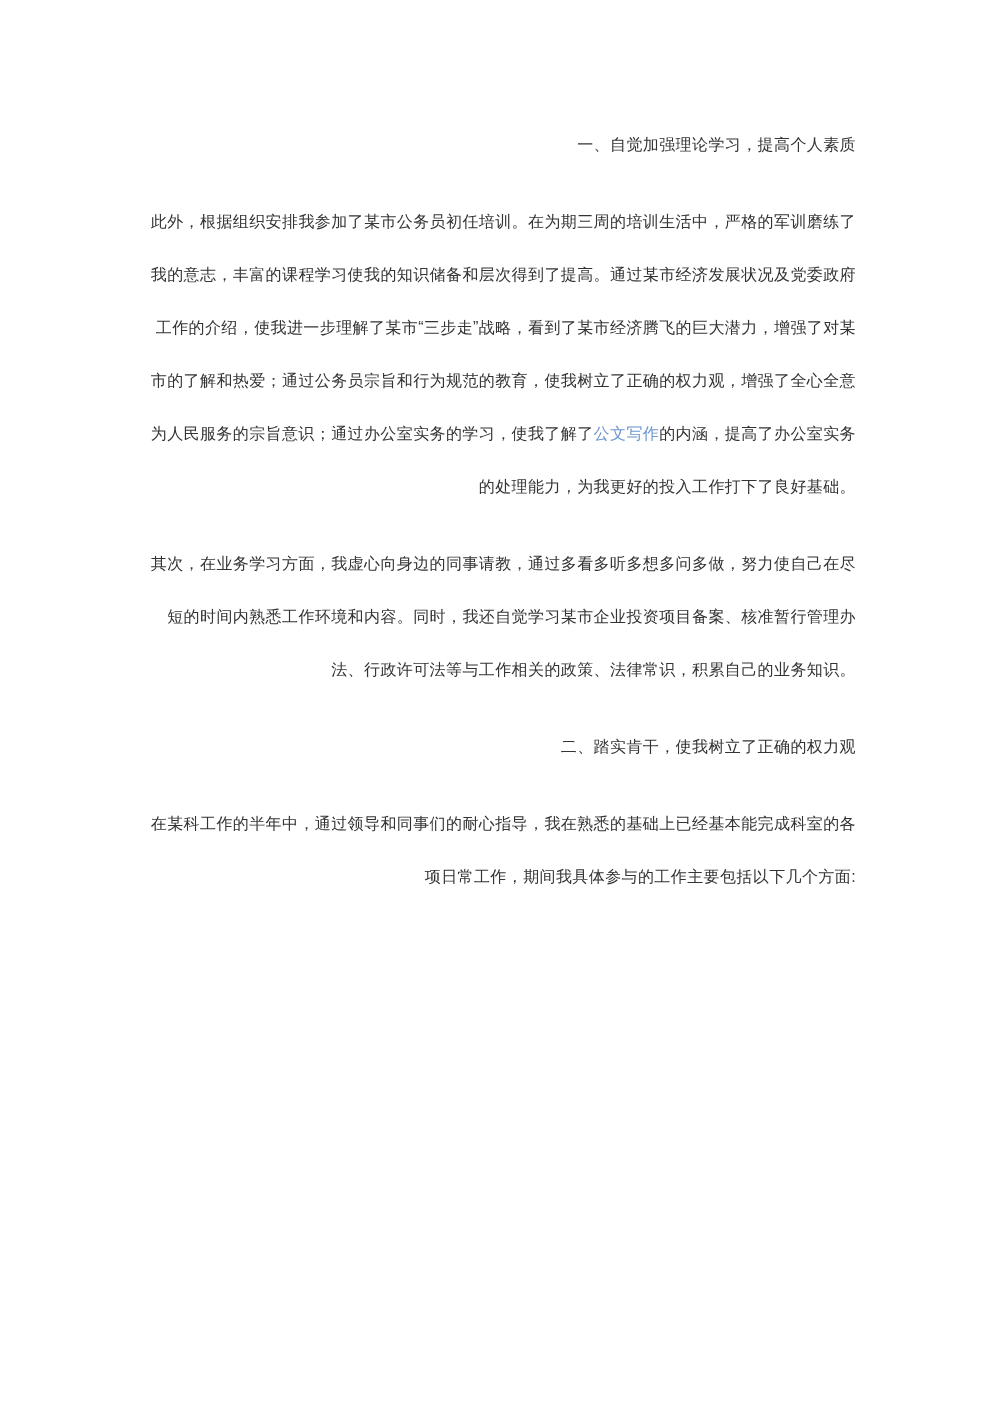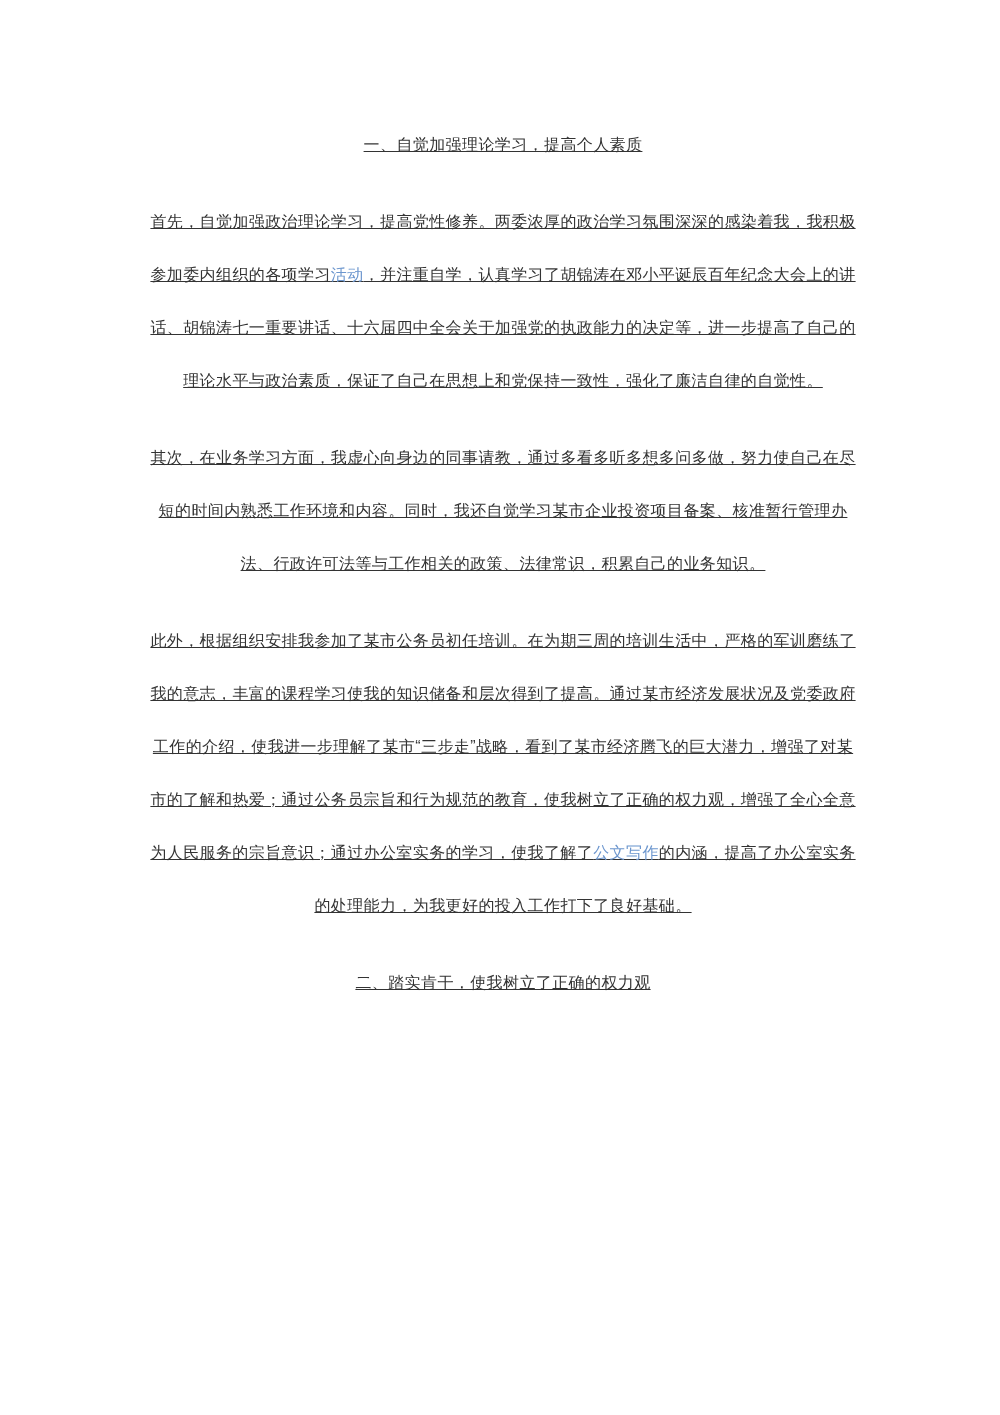--- a/index.html
+++ b/index.html
@@ -18,45 +18,44 @@
   }
   .para {
     width: 706px;
     margin: 0 0 24px 0;
     padding: 0;
     font-size: 16px;
     font-weight: 400;
     line-height: 53px;
     letter-spacing: 0.4px;
     color: #333333;
-    text-align: center;
+    text-align: right;
     word-break: break-all;
     overflow-wrap: break-word;
-    text-decoration: underline;
   }
   h2.para {
     font-size: 16px;
     font-weight: 400;
   }
   .link {
     color: #6c96ce;
     text-decoration: none;
     cursor: pointer;
   }
 </style>
 </head>
 <body>
 
 <div class="page">
 
   <h2 class="para">一、自觉加强理论学习，提高个人素质</h2>
 
-  <p class="para"><span>首先，自觉加强政治理论学习，提高党性修养。两委浓厚的政治学习氛围深深的感染着我，我积极参加委内组织的各项学习</span><a class="link">活动</a><span>，并注重自学，认真学习了胡锦涛在邓小平诞辰百年纪念大会上的讲话、胡锦涛七一重要讲话、十六届四中全会关于加强党的执政能力的决定等，进一步提高了自己的理论水平与政治素质，保证了自己在思想上和党保持一致性，强化了廉洁自律的自觉性。</span></p>
+
+  <p class="para"><span>此外，根据组织安排我参加了某市公务员初任培训。在为期三周的培训生活中，严格的军训磨练了我的意志，丰富的课程学习使我的知识储备和层次得到了提高。通过某市经济发展状况及党委政府工作的介绍，使我进一步理解了某市“三步走”战略，看到了某市经济腾飞的巨大潜力，增强了对某市的了解和热爱；通过公务员宗旨和行为规范的教育，使我树立了正确的权力观，增强了全心全意为人民服务的宗旨意识；通过办公室实务的学习，使我了解了</span><a class="link">公文写作</a><span>的内涵，提高了办公室实务的处理能力，为我更好的投入工作打下了良好基础。</span></p>
 
   <p class="para"><span>其次，在业务学习方面，我虚心向身边的同事请教，通过多看多听多想多问多做，努力使自己在尽短的时间内熟悉工作环境和内容。同时，我还自觉学习某市企业投资项目备案、核准暂行管理办法、行政许可法等与工作相关的政策、法律常识，积累自己的业务知识。</span></p>
 
-  <p class="para"><span>此外，根据组织安排我参加了某市公务员初任培训。在为期三周的培训生活中，严格的军训磨练了我的意志，丰富的课程学习使我的知识储备和层次得到了提高。通过某市经济发展状况及党委政府工作的介绍，使我进一步理解了某市“三步走”战略，看到了某市经济腾飞的巨大潜力，增强了对某市的了解和热爱；通过公务员宗旨和行为规范的教育，使我树立了正确的权力观，增强了全心全意为人民服务的宗旨意识；通过办公室实务的学习，使我了解了</span><a class="link">公文写作</a><span>的内涵，提高了办公室实务的处理能力，为我更好的投入工作打下了良好基础。</span></p>
-
   <h2 class="para">二、踏实肯干，使我树立了正确的权力观</h2>
 
+  <p class="para"><span>在某科工作的半年中，通过领导和同事们的耐心指导，我在熟悉的基础上已经基本能完成科室的各项日常工作，期间我具体参与的工作主要包括以下几个方面:</span></p>
 
 
 </div>
 
 </body></html>

